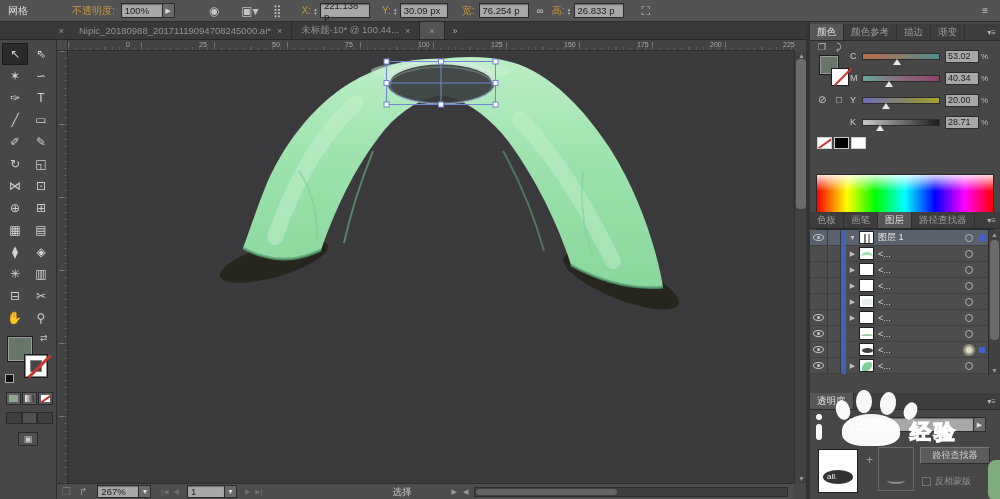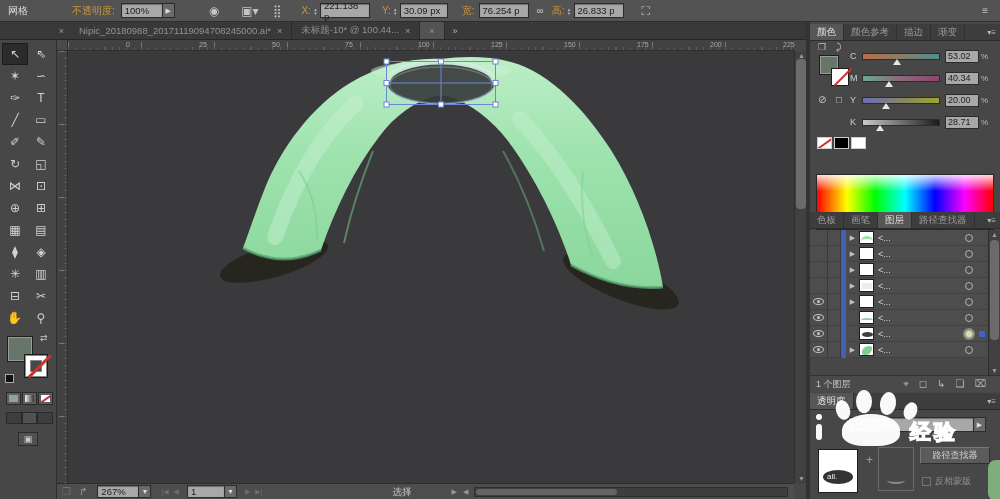--- a/index.html
+++ b/index.html
@@ -353,20 +353,37 @@
 
     <div class="ptabs" style="top:190px">
       <span class="ptab">色板</span>
       <span class="ptab">画笔</span>
       <span class="ptab active">图层</span>
       <span class="ptab">路径查找器</span>
       <span class="pmenu">▾≡</span>
     </div>
 
     <div class="abs" style="left:0;top:208px;width:178px;height:145px;overflow:hidden" id="layers-list">
+        <div class="lrow selected">
+          <span class="cell-eye">
+            <span class="eye"></span>
+          </span>
+          <span class="cell-lock"></span>
+          <span class="cell-bar"></span>
+          <span class="cell-twist">▼</span>
+          <span class="thumb">
+            <span style="position:absolute;left:4px;top:2px;width:2px;height:9px;background:#777"></span>
+            <span style="position:absolute;left:8px;top:2px;width:2px;height:9px;background:#999"></span>
+          </span>
+          <span class="lname" style="color: rgb(232, 232, 232);">图层 1</span>
+          <span class="cell-target">
+            <span class="target"></span>
+          </span>
+          <span class="badge"></span>
+        </div>
         <div class="lrow">
           <span class="cell-eye"></span>
           <span class="cell-lock"></span>
           <span class="cell-bar"></span>
           <span class="cell-twist">▶</span>
           <span class="thumb">
             <span style="position:absolute;left:1px;top:4px;width:12px;height:10px;border-top:3px solid #9de2ad;border-radius:50%"></span>
           </span>
           <span class="lname">&lt;...</span>
           <span class="cell-target">
@@ -474,30 +491,20 @@
           </span>
           <span style="width:12px"></span>
         </div>
       </div>
     <div class="abs" style="left:178px;top:208px;width:12px;height:145px;background:#414141;border-left:1px solid #2e2e2e">
       <span class="scrollarrow" style="top:1px;left:2px">▲</span>
       <div style="position:absolute;left:1px;top:10px;width:9px;height:100px;background:#6b6b6b;border-radius:4px"></div>
       <span class="scrollarrow" style="bottom:1px;left:2px">▼</span>
     </div>
 
-    <div class="abs" style="left:0;top:353px;width:190px;height:17px;background:#4a4a4a;border-top:1px solid #333;display:flex;align-items:center">
-      <span class="txt" style="margin-left:6px;font-size:9px">1 个图层</span>
-      <span id="layers-footer-icons" style="margin-left:auto;margin-right:14px;display:flex;gap:10px">
-          <span style="color: rgb(181, 181, 181); font-size: 10px;">⌖</span>
-          <span style="color: rgb(181, 181, 181); font-size: 10px;">◻</span>
-          <span style="color: rgb(181, 181, 181); font-size: 10px;">↳</span>
-          <span style="color: rgb(181, 181, 181); font-size: 10px;">❏</span>
-          <span style="color: rgb(181, 181, 181); font-size: 10px;">⌧</span>
-        </span>
-    </div>
 
     <div class="ptabs" style="top:371px">
       <span class="ptab active">透明度</span>
       <span class="pmenu">▾≡</span>
     </div>
     <div class="abs" style="left:0;top:389px;width:190px;height:88px">
       <div class="abs field" style="left:38px;top:6px;width:126px;height:15px">100%</div>
       <span class="abs dropbtn" style="left:164px;top:6px">▶</span>
 
       <div class="abs" style="left:8px;top:38px;width:40px;height:44px;background:#fff;border:1px solid #1e1e1e;display:flex;align-items:flex-end;justify-content:center;overflow:hidden">

